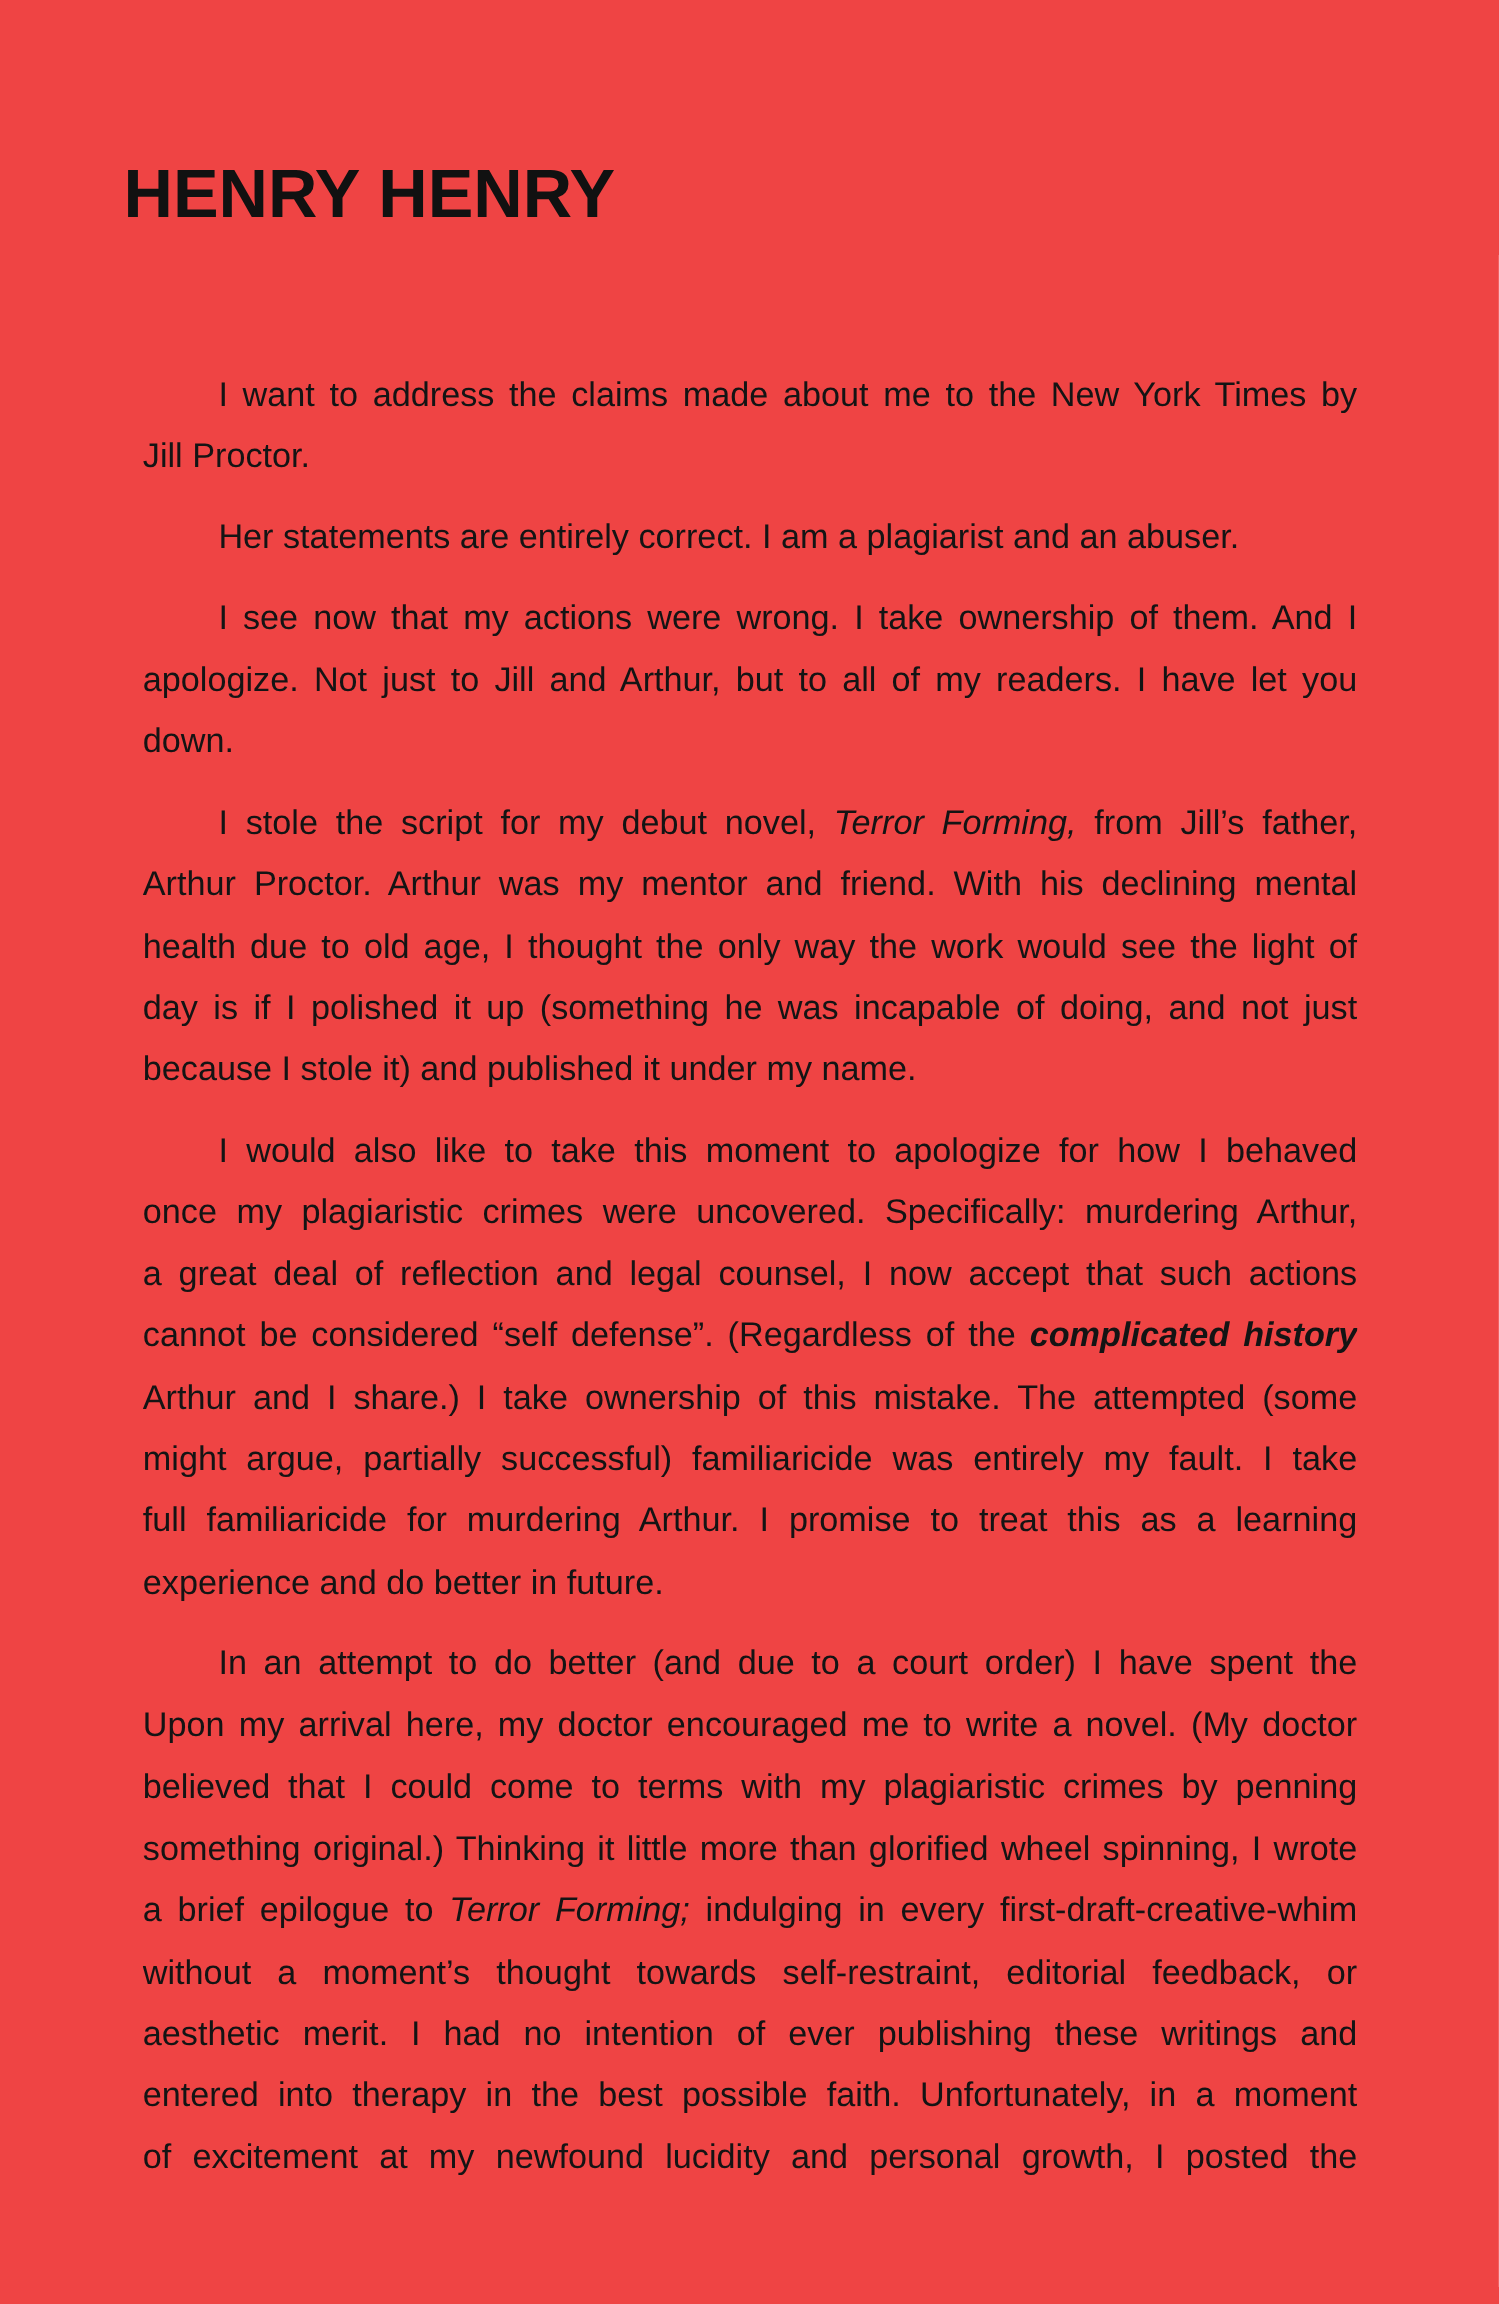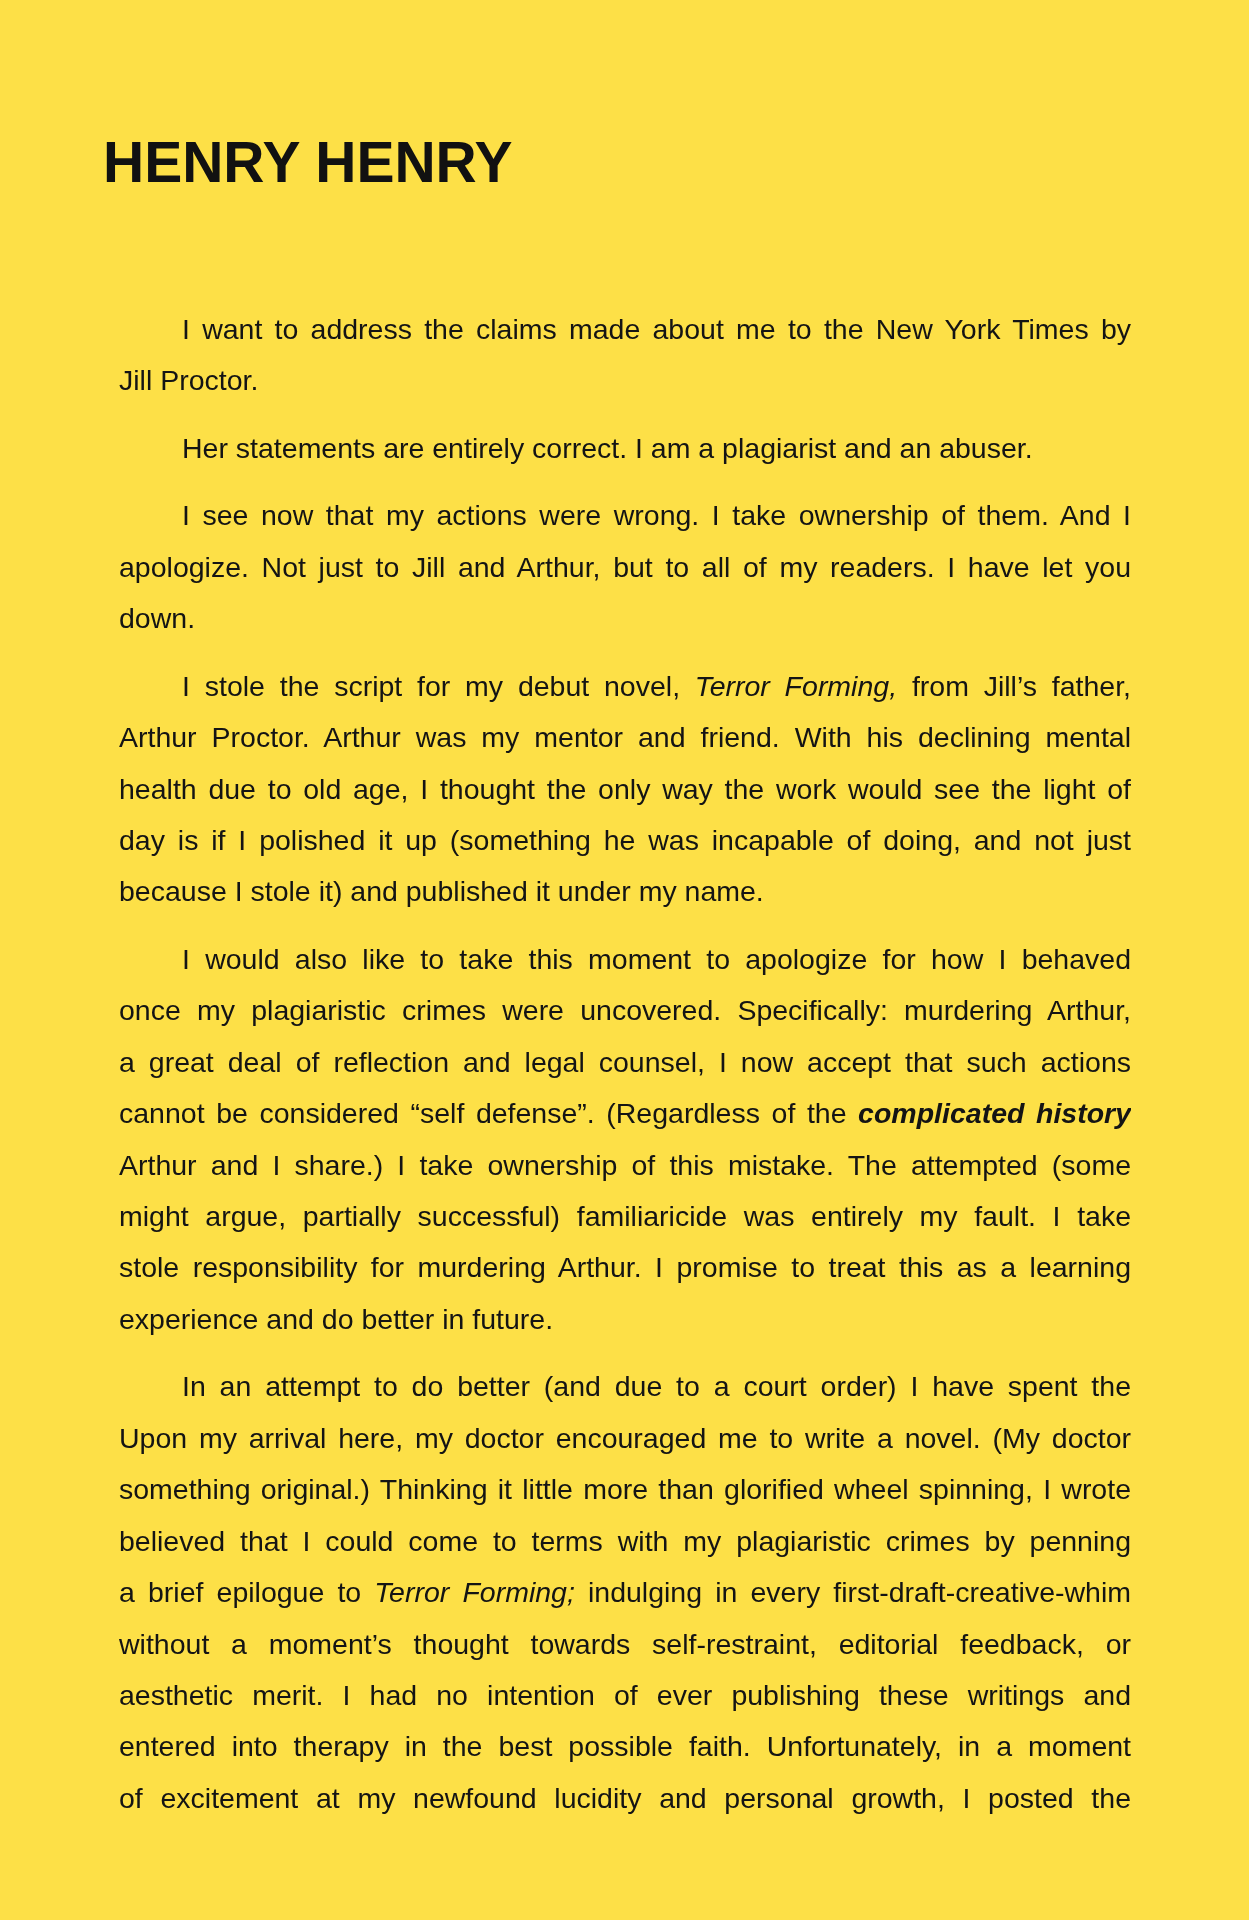--- a/index.html
+++ b/index.html
@@ -3,21 +3,21 @@
 <meta charset="utf-8">
 <style>
   html, body {
     margin: 0;
     padding: 0;
   }
   .page {
     position: relative;
     width: 1249px;
     height: 1920px;
-    background: #fde047;
+    background: #ef4444;
     overflow: hidden;
     font-family: "Liberation Sans", "DejaVu Sans", sans-serif;
     color: #141414;
   }
   .doc-title {
     position: absolute;
     left: 103px;
     top: 134px;
     margin: 0;
     font-size: 57px;
@@ -86,28 +86,28 @@
         <div class="line just"><span>day is if I polished it up (something he was incapable of doing, and not just</span></div>
         <div class="line"><span>because I stole it) and published it under my name.</span></div>
       </div>
       <div class="paragraph">
         <div class="line just indent"><span>I would also like to take this moment to apologize for how I behaved</span></div>
         <div class="line just"><span>once my plagiaristic crimes were uncovered. Specifically: murdering Arthur,</span></div>
         <div class="line just"><span>a great deal of reflection and legal counsel, I now accept that such actions</span></div>
         <div class="line just"><span>cannot be considered “self defense”. (Regardless of the </span><span class="seg-bold-italic-underline">complicated history</span></div>
         <div class="line just"><span>Arthur and I share.) I take ownership of this mistake. The attempted (some</span></div>
         <div class="line just"><span>might argue, partially successful) familiaricide was entirely my fault. I take</span></div>
-        <div class="line just"><span>stole responsibility for murdering Arthur. I promise to treat this as a learning</span></div>
+        <div class="line just"><span>full familiaricide for murdering Arthur. I promise to treat this as a learning</span></div>
         <div class="line"><span>experience and do better in future.</span></div>
       </div>
       <div class="paragraph">
         <div class="line just indent"><span>In an attempt to do better (and due to a court order) I have spent the</span></div>
         <div class="line just"><span>Upon my arrival here, my doctor encouraged me to write a novel. (My doctor</span></div>
+        <div class="line just"><span>believed that I could come to terms with my plagiaristic crimes by penning</span></div>
         <div class="line just"><span>something original.) Thinking it little more than glorified wheel spinning, I wrote</span></div>
-        <div class="line just"><span>believed that I could come to terms with my plagiaristic crimes by penning</span></div>
         <div class="line just"><span>a brief epilogue to </span><span class="seg-italic">Terror Forming;</span><span> indulging in every first-draft-creative-whim</span></div>
         <div class="line just"><span>without a moment’s thought towards self-restraint, editorial feedback, or</span></div>
         <div class="line just"><span>aesthetic merit. I had no intention of ever publishing these writings and</span></div>
         <div class="line just"><span>entered into therapy in the best possible faith. Unfortunately, in a moment</span></div>
         <div class="line just"><span>of excitement at my newfound lucidity and personal growth, I posted the</span></div>
       </div>
     </div>
 </div>
 
 </body></html>

